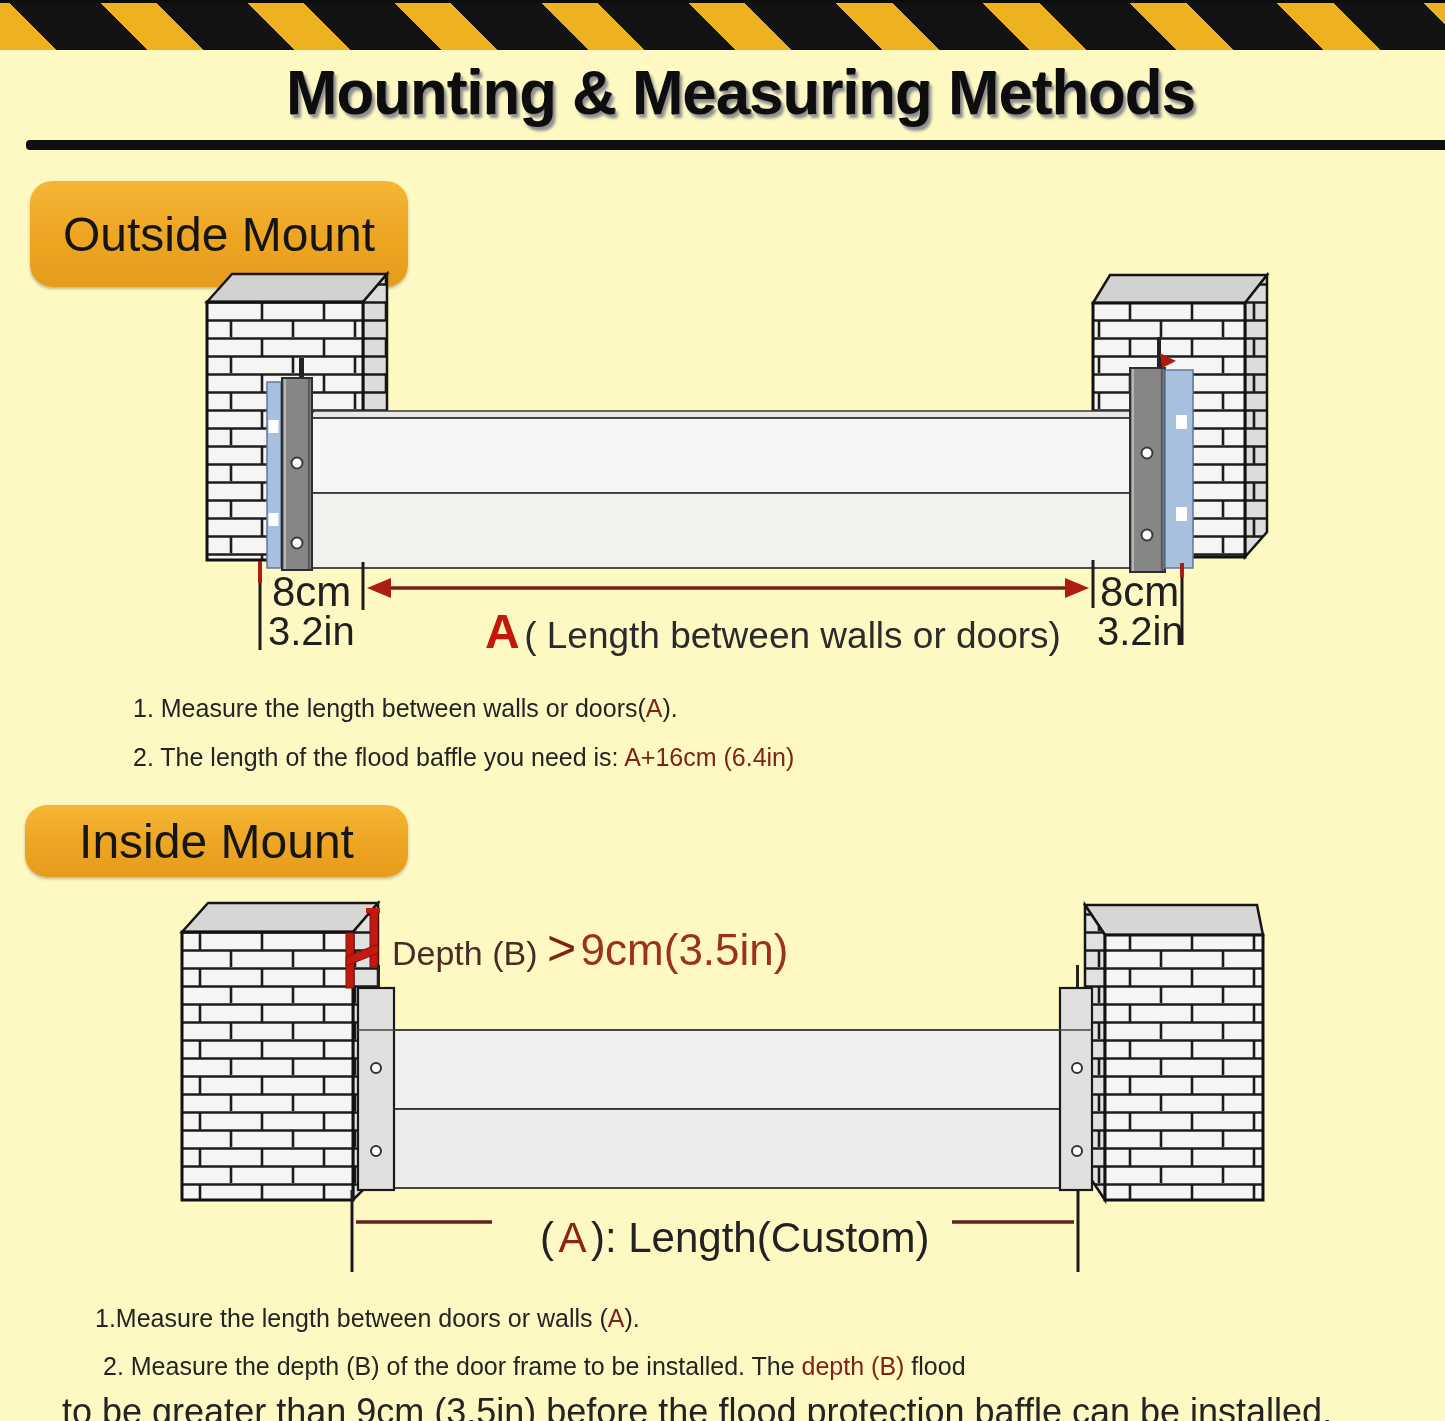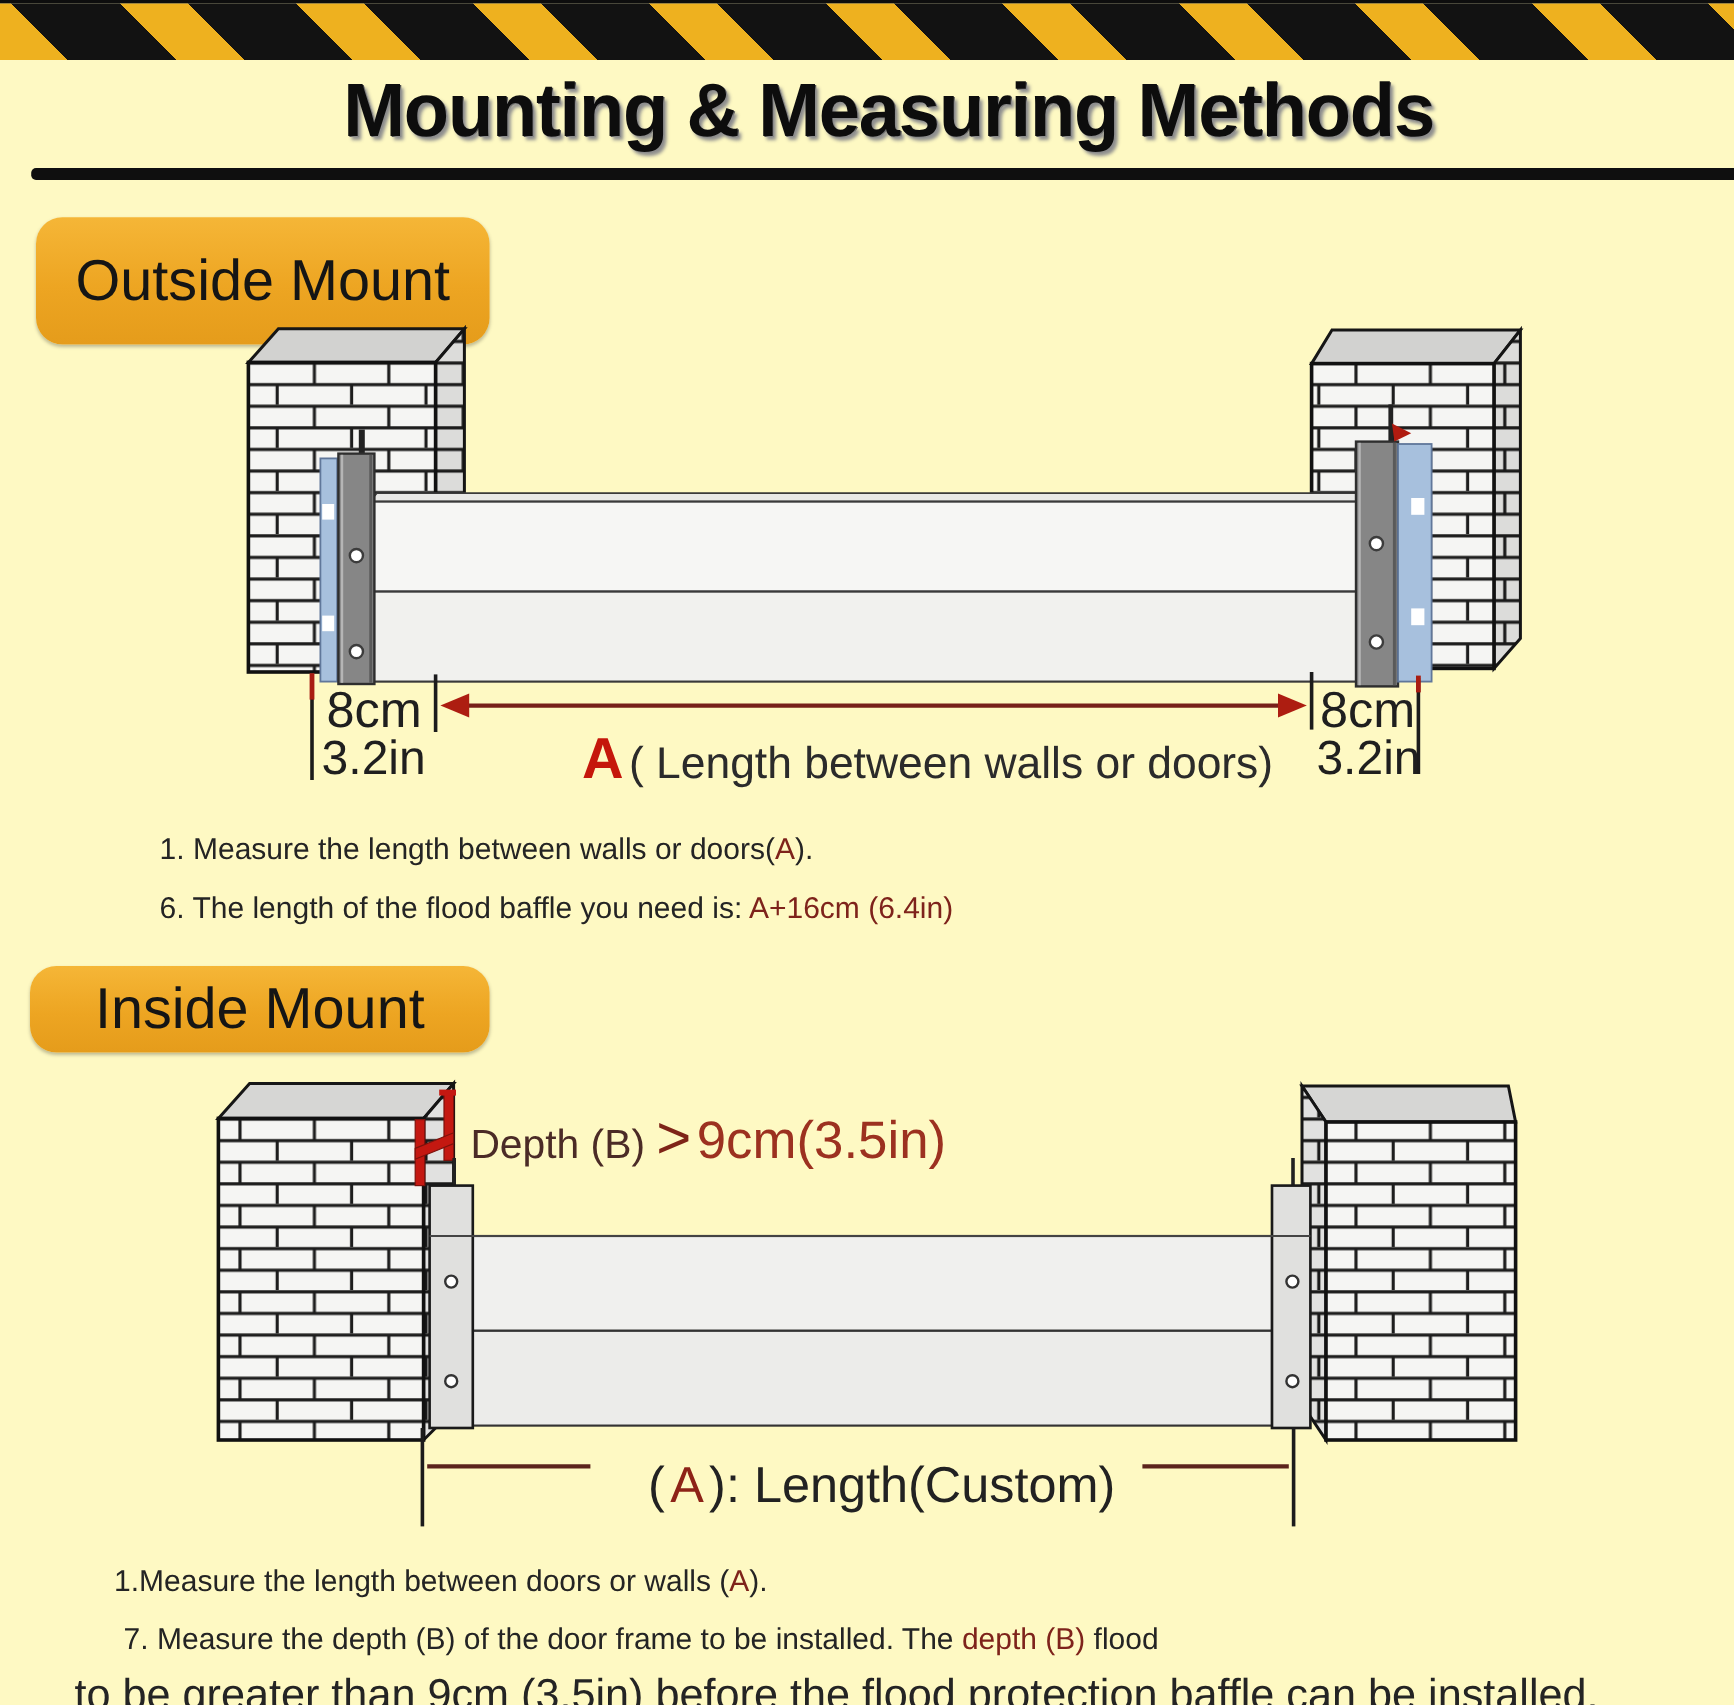--- a/index.html
+++ b/index.html
@@ -123,21 +123,21 @@
     <text x="485" y="383">
       <tspan font-size="48" font-weight="bold" fill="#c5170b">A</tspan>
       <tspan font-size="37" fill="#2b2b2b">( Length between walls or doors)</tspan>
     </text>
   </svg>
 
   <div class="step" style="left:133px;top:694px">
     <span>1. Measure the length between walls or doors(</span><span class="em">A</span><span>).</span>
   </div>
   <div class="step" style="left:133px;top:743px">
-    <span>6. The length of the flood baffle you need is: </span><span class="em">A+16cm (6.4in)</span>
+    <span>2. The length of the flood baffle you need is: </span><span class="em">A+16cm (6.4in)</span>
   </div>
 
   <div class="badge" id="badge-inside">
     <span>Inside Mount</span>
   </div>
 
   <svg id="diagram-inside" class="diagram" viewBox="0 0 1445 400">
     <defs>
       <pattern id="bricksB" patternUnits="userSpaceOnUse" width="62" height="36">
         <rect width="62" height="36" fill="#f5f5f3"></rect>
@@ -202,17 +202,17 @@
       <tspan font-size="42" fill="#222222">(</tspan>
       <tspan font-size="42" fill="#8d2317">A</tspan>
       <tspan font-size="42" fill="#222222">): Length(Custom)</tspan>
     </text>
   </svg>
 
   <div class="step" style="left:95px;top:1304px">
     <span>1.Measure the length between doors or walls (</span><span class="em">A</span><span>).</span>
   </div>
   <div class="step" style="left:103px;top:1352px">
-    <span>7. Measure the depth (B) of the door frame to be installed. The </span><span class="em">depth (B)</span><span> flood</span>
+    <span>2. Measure the depth (B) of the door frame to be installed. The </span><span class="em">depth (B)</span><span> flood</span>
   </div>
   <div class="step" id="inside-step2-line2" style="left:62px;top:1391px">to be greater than 9cm (3.5in) before the flood protection baffle can be installed.</div>
 
 </div>
 
 </body></html>

